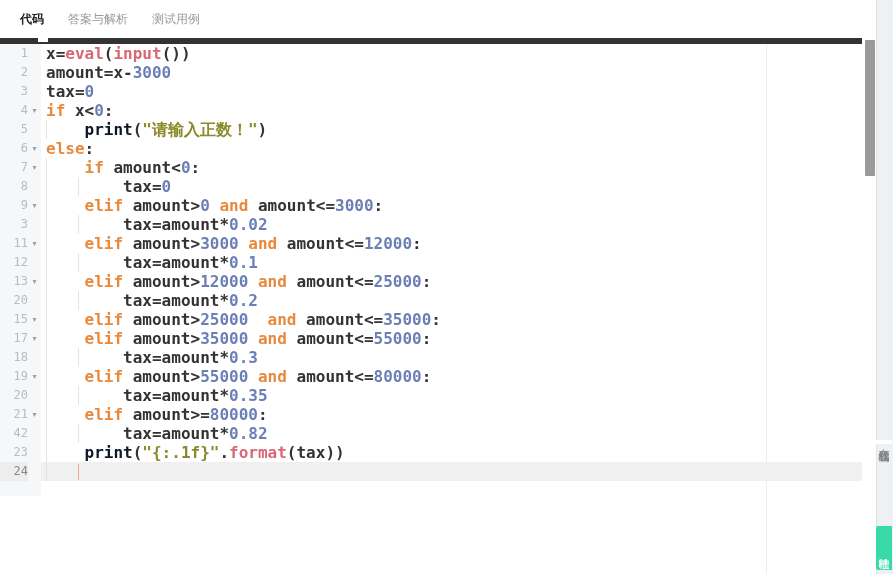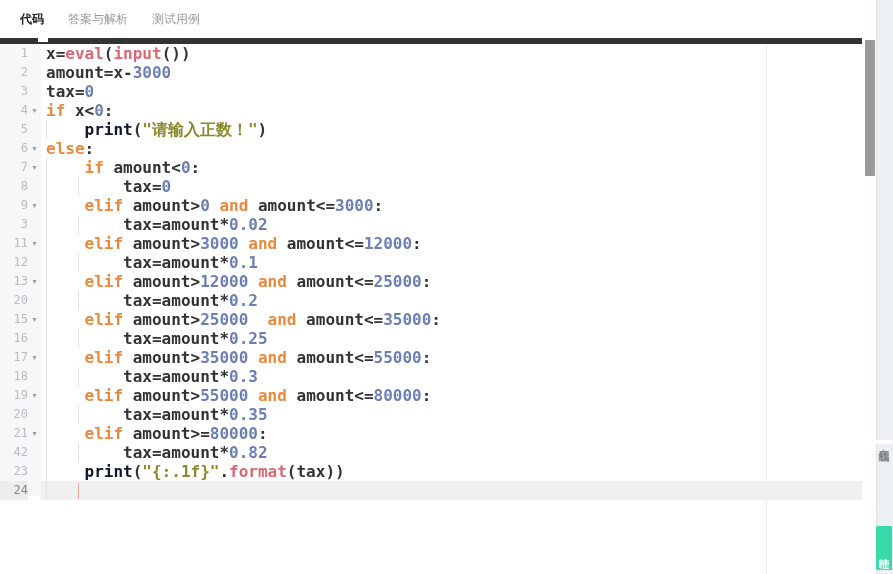--- a/index.html
+++ b/index.html
@@ -247,21 +247,20 @@
       <div class="row"><div class="lineno">6</div><div class="fold">▾</div><div class="codecell"><span class="kw">else</span><span class="op">:</span></div></div>
       <div class="row"><div class="lineno">7</div><div class="fold">▾</div><div class="codecell"><div class="indent-guide" style="left: 5px;"></div><span class="op">    </span><span class="kw">if</span><span class="id"> amount</span><span class="op">&lt;</span><span class="num">0</span><span class="op">:</span></div></div>
       <div class="row"><div class="lineno">8</div><div class="codecell"><div class="indent-guide" style="left: 5px;"></div><div class="indent-guide" style="left: 37.48px;"></div><span class="op">        </span><span class="id">tax</span><span class="op">=</span><span class="num">0</span></div></div>
       <div class="row"><div class="lineno">9</div><div class="fold">▾</div><div class="codecell"><div class="indent-guide" style="left: 5px;"></div><span class="op">    </span><span class="kw">elif</span><span class="id"> amount</span><span class="op">&gt;</span><span class="num">0</span><span class="op"> </span><span class="kw">and</span><span class="id"> amount</span><span class="op">&lt;=</span><span class="num">3000</span><span class="op">:</span></div></div>
       <div class="row"><div class="lineno">3</div><div class="codecell"><div class="indent-guide" style="left: 5px;"></div><div class="indent-guide" style="left: 37.48px;"></div><span class="op">        </span><span class="id">tax</span><span class="op">=</span><span class="id">amount</span><span class="op">*</span><span class="num">0.02</span></div></div>
       <div class="row"><div class="lineno">11</div><div class="fold">▾</div><div class="codecell"><div class="indent-guide" style="left: 5px;"></div><span class="op">    </span><span class="kw">elif</span><span class="id"> amount</span><span class="op">&gt;</span><span class="num">3000</span><span class="op"> </span><span class="kw">and</span><span class="id"> amount</span><span class="op">&lt;=</span><span class="num">12000</span><span class="op">:</span></div></div>
       <div class="row"><div class="lineno">12</div><div class="codecell"><div class="indent-guide" style="left: 5px;"></div><div class="indent-guide" style="left: 37.48px;"></div><span class="op">        </span><span class="id">tax</span><span class="op">=</span><span class="id">amount</span><span class="op">*</span><span class="num">0.1</span></div></div>
       <div class="row"><div class="lineno">13</div><div class="fold">▾</div><div class="codecell"><div class="indent-guide" style="left: 5px;"></div><span class="op">    </span><span class="kw">elif</span><span class="id"> amount</span><span class="op">&gt;</span><span class="num">12000</span><span class="op"> </span><span class="kw">and</span><span class="id"> amount</span><span class="op">&lt;=</span><span class="num">25000</span><span class="op">:</span></div></div>
       <div class="row"><div class="lineno">20</div><div class="codecell"><div class="indent-guide" style="left: 5px;"></div><div class="indent-guide" style="left: 37.48px;"></div><span class="op">        </span><span class="id">tax</span><span class="op">=</span><span class="id">amount</span><span class="op">*</span><span class="num">0.2</span></div></div>
       <div class="row"><div class="lineno">15</div><div class="fold">▾</div><div class="codecell"><div class="indent-guide" style="left: 5px;"></div><span class="op">    </span><span class="kw">elif</span><span class="id"> amount</span><span class="op">&gt;</span><span class="num">25000</span><span class="op">  </span><span class="kw">and</span><span class="id"> amount</span><span class="op">&lt;=</span><span class="num">35000</span><span class="op">:</span></div></div>
-      <div class="row"><div class="lineno">16</div><div class="codecell"><div class="indent-guide" style="left: 5px;"></div><div class="indent-guide" style="left: 37.48px;"></div><span class="op">        </span><span class="id">tax</span><span class="op">=</span><span class="id">amount</span><span class="op">*</span><span class="num">0.25</span></div></div>
       <div class="row"><div class="lineno">17</div><div class="fold">▾</div><div class="codecell"><div class="indent-guide" style="left: 5px;"></div><span class="op">    </span><span class="kw">elif</span><span class="id"> amount</span><span class="op">&gt;</span><span class="num">35000</span><span class="op"> </span><span class="kw">and</span><span class="id"> amount</span><span class="op">&lt;=</span><span class="num">55000</span><span class="op">:</span></div></div>
       <div class="row"><div class="lineno">18</div><div class="codecell"><div class="indent-guide" style="left: 5px;"></div><div class="indent-guide" style="left: 37.48px;"></div><span class="op">        </span><span class="id">tax</span><span class="op">=</span><span class="id">amount</span><span class="op">*</span><span class="num">0.3</span></div></div>
       <div class="row"><div class="lineno">19</div><div class="fold">▾</div><div class="codecell"><div class="indent-guide" style="left: 5px;"></div><span class="op">    </span><span class="kw">elif</span><span class="id"> amount</span><span class="op">&gt;</span><span class="num">55000</span><span class="op"> </span><span class="kw">and</span><span class="id"> amount</span><span class="op">&lt;=</span><span class="num">80000</span><span class="op">:</span></div></div>
       <div class="row"><div class="lineno">20</div><div class="codecell"><div class="indent-guide" style="left: 5px;"></div><div class="indent-guide" style="left: 37.48px;"></div><span class="op">        </span><span class="id">tax</span><span class="op">=</span><span class="id">amount</span><span class="op">*</span><span class="num">0.35</span></div></div>
       <div class="row"><div class="lineno">21</div><div class="fold">▾</div><div class="codecell"><div class="indent-guide" style="left: 5px;"></div><span class="op">    </span><span class="kw">elif</span><span class="id"> amount</span><span class="op">&gt;=</span><span class="num">80000</span><span class="op">:</span></div></div>
       <div class="row"><div class="lineno">42</div><div class="codecell"><div class="indent-guide" style="left: 5px;"></div><div class="indent-guide" style="left: 37.48px;"></div><span class="op">        </span><span class="id">tax</span><span class="op">=</span><span class="id">amount</span><span class="op">*</span><span class="num">0.82</span></div></div>
       <div class="row"><div class="lineno">23</div><div class="codecell"><div class="indent-guide" style="left: 5px;"></div><span class="op">    </span><span class="call">print</span><span class="op">(</span><span class="str">"{:.1f}"</span><span class="op">.</span><span class="meth">format</span><span class="op">(</span><span class="id">tax</span><span class="op">))</span></div></div>
       <div class="row active-line"><div class="lineno">24</div><div class="codecell"><div class="indent-guide" style="left: 5px;"></div><div id="cursor" style="left: 37.48px;"></div></div></div>
     </div>
 </div>

